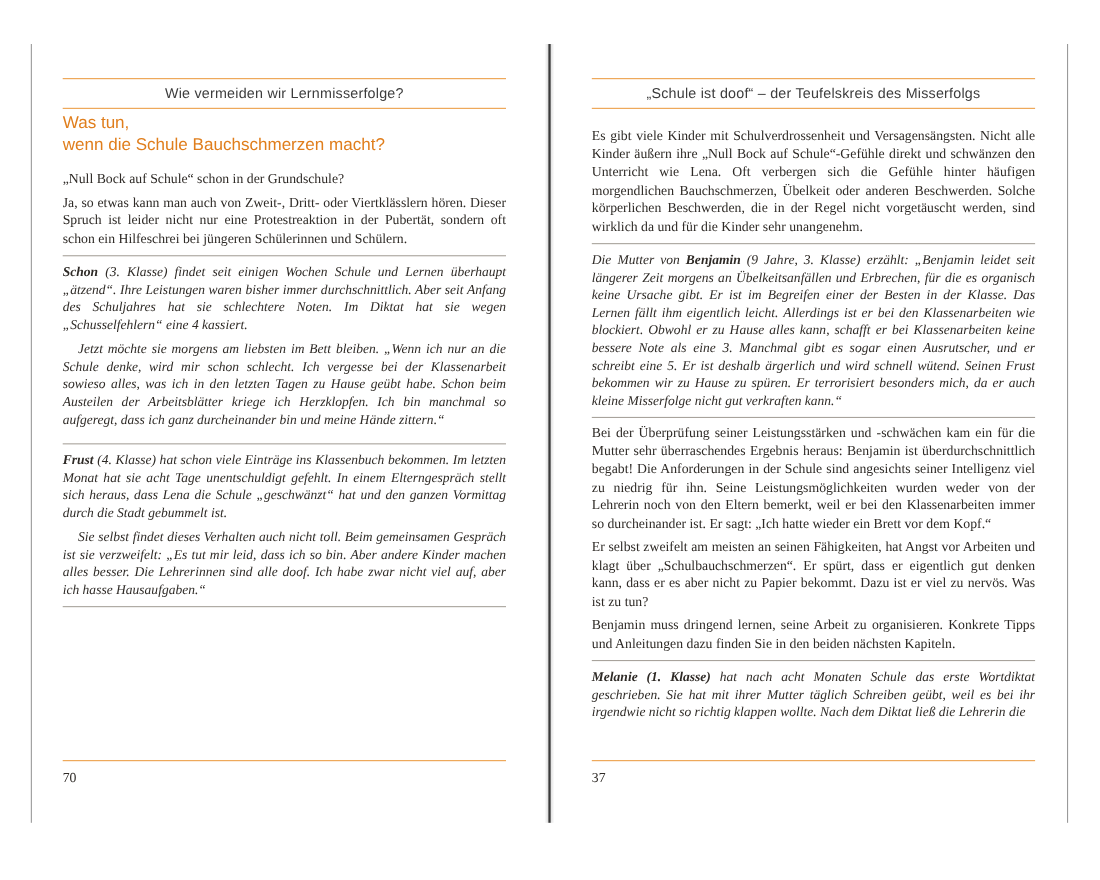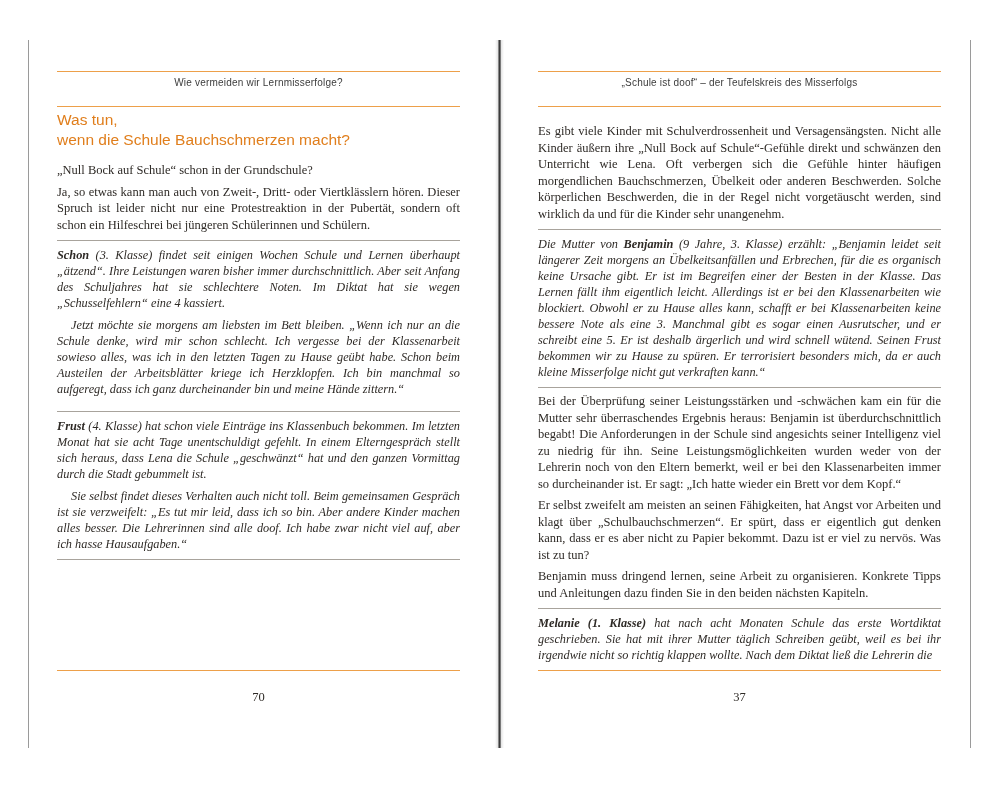--- a/index.html
+++ b/index.html
@@ -26,23 +26,23 @@
   }
   
   .page{position:absolute;top:71px;width:403px;height:645px;}
   .page-left{left:57px;}
   .page-right{left:538px;}
 
   .running-header{
     border-top:1px solid var(--rule-orange);
     border-bottom:1px solid var(--rule-orange);
     text-align:center;
-    padding:5px 0 18px;
+    padding:5px 0 6px;
     font-family:"Liberation Sans", sans-serif;
-    font-size:10px;
+    font-size:13px;
     letter-spacing:0.2px;
     color:#3c3c3c;
   }
 
   .chapter-title{
     margin:22px 0 0;
     font-family:"Liberation Sans", sans-serif;
     font-weight:bold;
     font-size:20px;
     line-height:26px;
@@ -85,24 +85,24 @@
     line-height:16px;
     color:var(--body-text);
     text-align:justify;
     hyphens:auto;
   }
   .case-p + .case-p{margin-top:6px;}
   .case-p.indent{text-indent:14px;}
   .case-name{font-weight:bold;}
 
   .page-footer{
-    position:absolute;left:0;right:0;bottom:11px;
+    position:absolute;left:0;right:0;bottom:0;
     border-top:1px solid var(--rule-orange);
-    text-align:center;
-    padding-top:16px;
+    text-align:left;
+    padding-top:6px;
   }
   .page-number{
     font-family:"Liberation Serif", serif;
     font-size:12.5px;
     color:var(--body-text);
   }
 </style>
 </head>
 <body>
 

